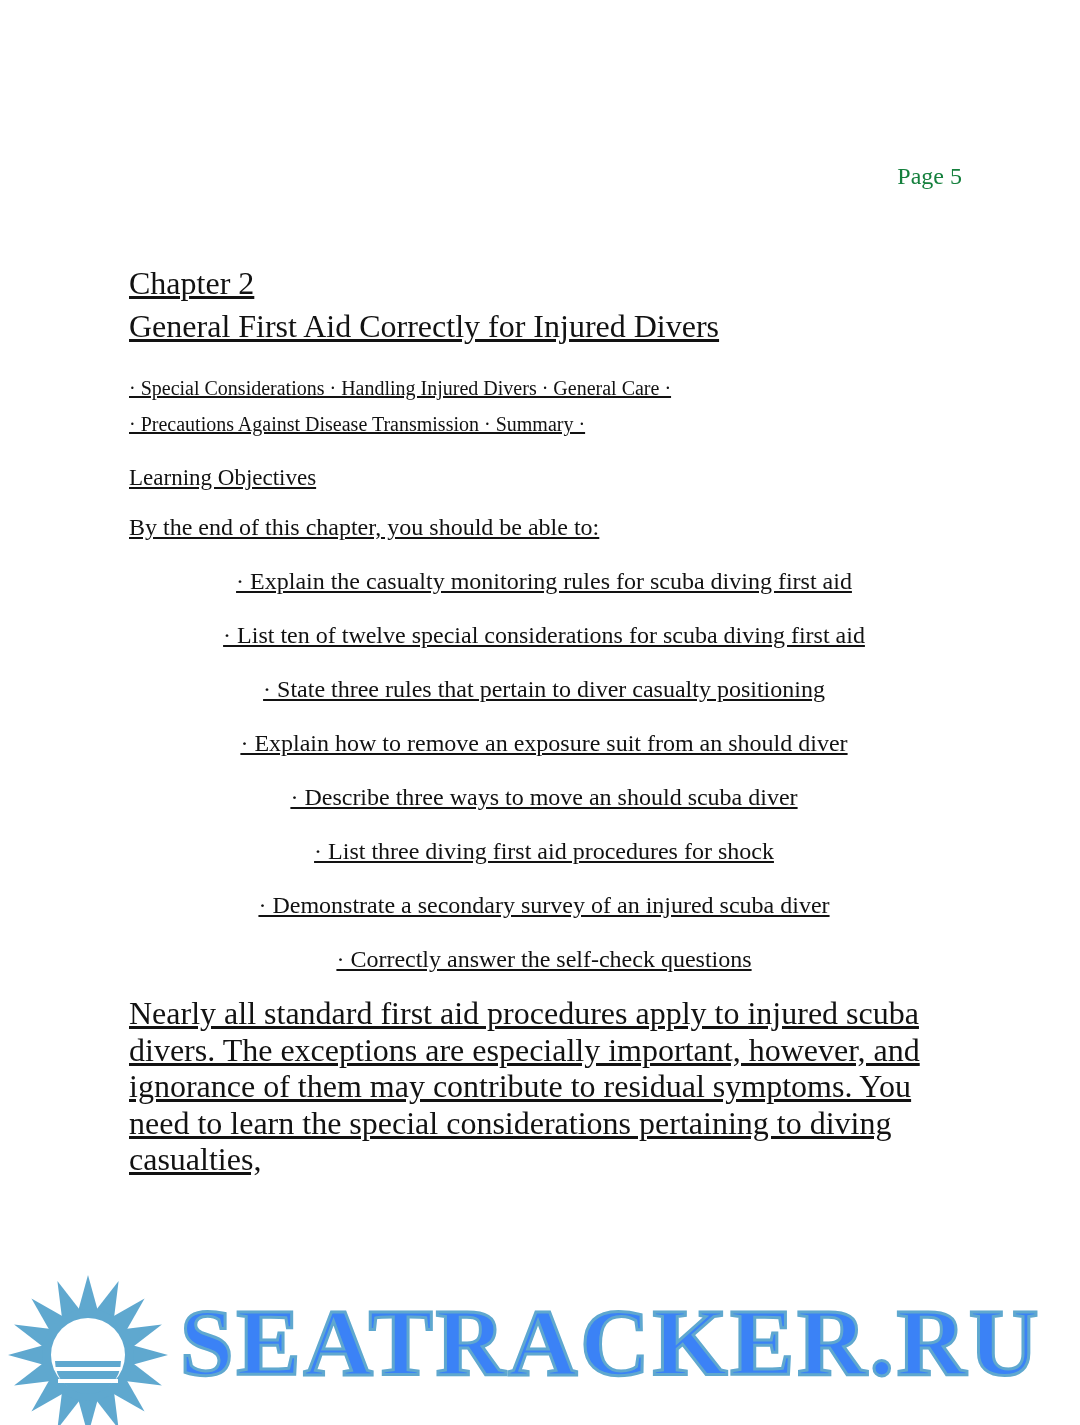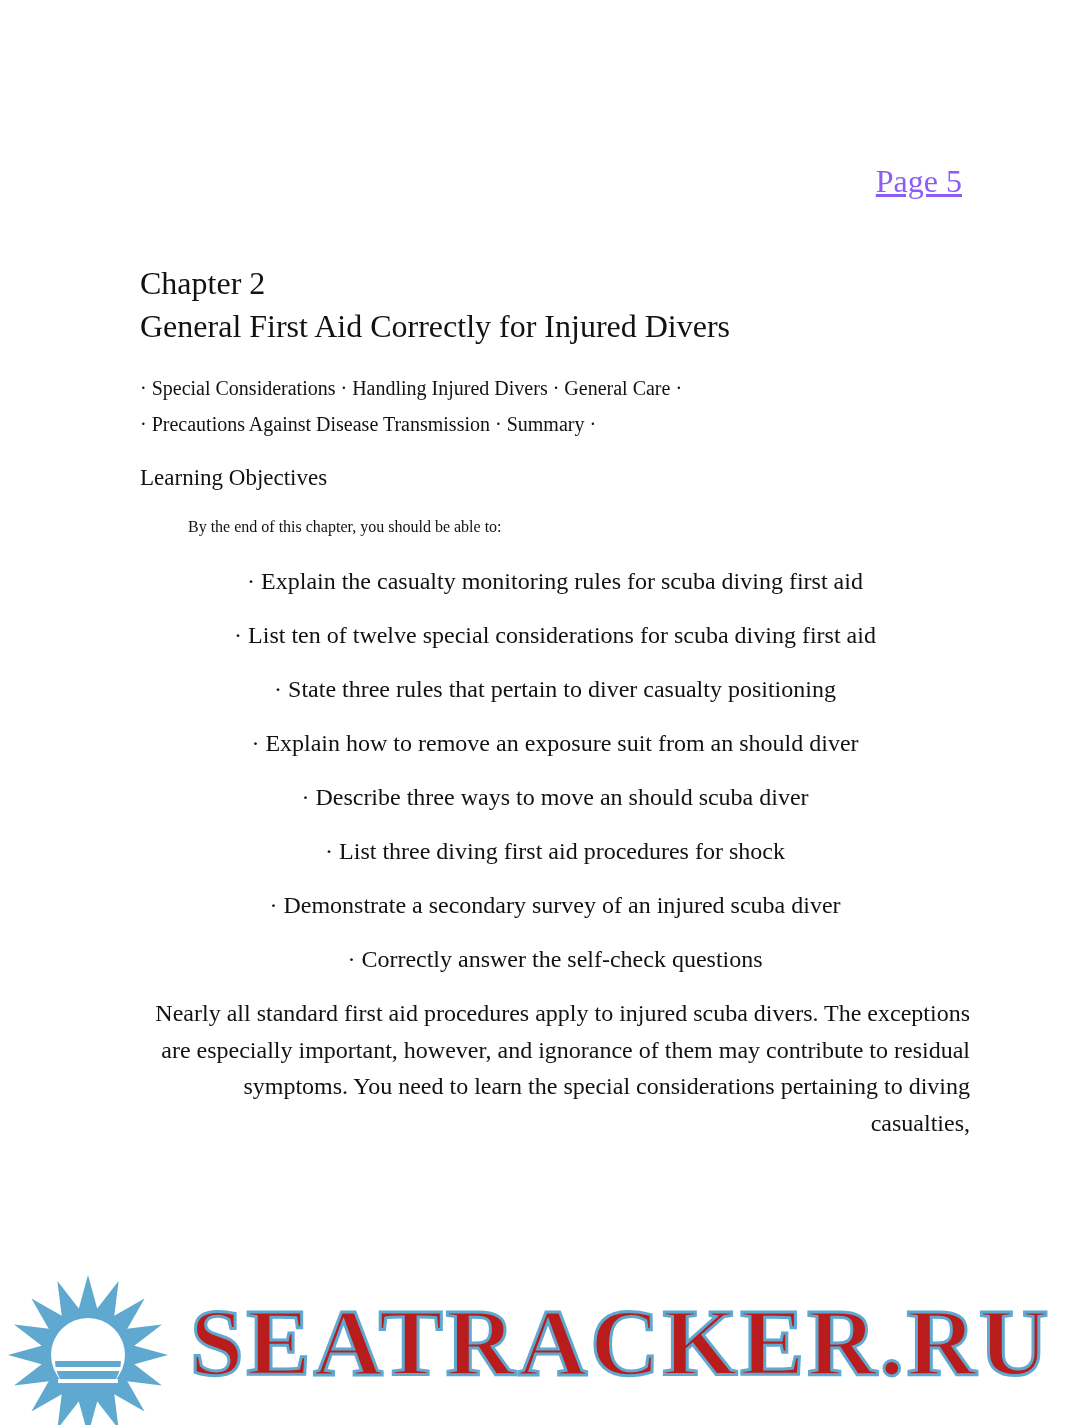--- a/index.html
+++ b/index.html
@@ -10,86 +10,84 @@
     height: 1425px;
     background: #ffffff;
     overflow: hidden;
     font-family: "Liberation Serif", serif;
     color: #121212;
   }
   .page-number {
     position: absolute;
     top: 163px;
     right: 118px;
-    font-size: 32px;
-    color: #8b5cf6;
-    text-decoration: underline;
+    font-size: 24px;
+    color: #15803d;
   }
   .content {
     position: absolute;
     top: 262px;
-    left: 140px;
+    left: 129px;
     width: 830px;
+    text-decoration: underline;
   }
   .chapter-title {
     font-size: 32px;
     font-weight: normal;
     line-height: 43px;
     margin-bottom: 22px;
   }
   .topics {
     font-size: 20px;
     line-height: 36px;
     margin-bottom: 18px;
   }
   .lo-heading {
     font-size: 23px;
     line-height: 36px;
     margin-bottom: 13px;
   }
   .intro {
-    font-size: 16px;
+    font-size: 24px;
     line-height: 36px;
     margin-bottom: 18px;
-    margin-left: 48px;
   }
   .objective {
     font-size: 24px;
     line-height: 36px;
     margin-bottom: 18px;
     text-align: center;
   }
   .paragraph {
-    font-size: 24px;
+    font-size: 32px;
     line-height: 36.5px;
     margin-top: 0;
-    text-align: right;
   }
   .watermark {
     position: absolute;
     left: 0;
     bottom: -8px;
     width: 100%;
     display: flex;
     align-items: center;
   }
   .wm-sun {
     flex: 0 0 auto;
     margin-left: 2px;
   }
   .wm-text {
     flex: 0 0 auto;
     font-family: "Liberation Serif", serif;
     font-weight: bold;
     font-size: 96px;
     letter-spacing: 3px;
     line-height: 1;
-    color: #b91c1c;
+    color: #3b82f6;
     -webkit-text-stroke: 3px #5fa8cf;
-    margin-left: 16px;
+    margin-left: 6px;
     margin-bottom: 18px;
     white-space: nowrap;
   }
 </style>
 </head>
 <body>
 
 <div class="page">
 
   <div class="page-number">Page 5</div>

